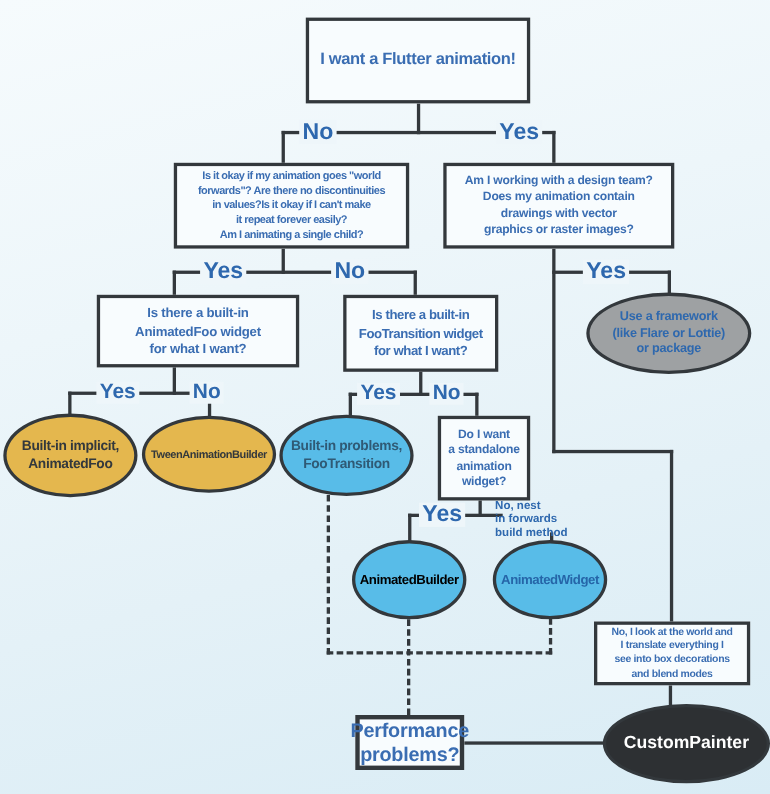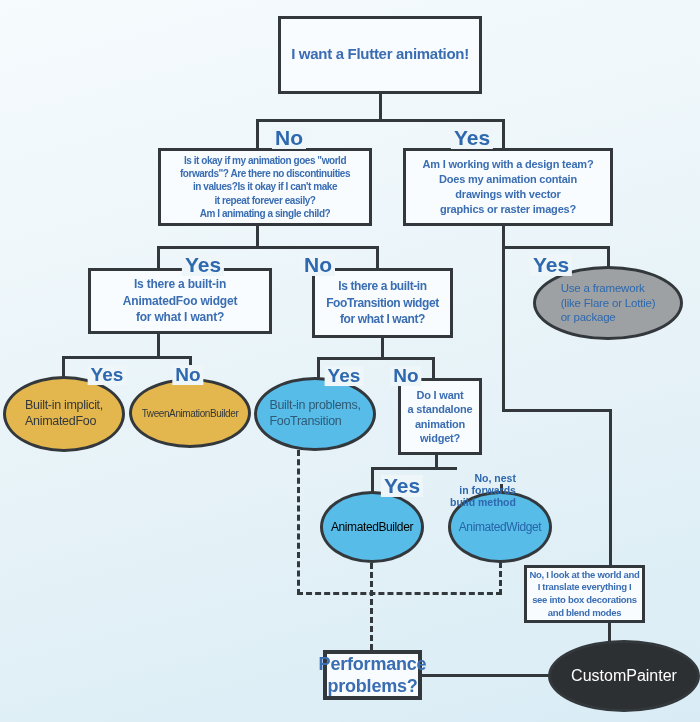--- a/index.html
+++ b/index.html
@@ -11,26 +11,26 @@
   .line{position:absolute;background:#33383c;}
   .dash-v{position:absolute;width:0;border-left:3px dashed #33383c;}
   .dash-h{position:absolute;height:0;border-top:3px dashed #33383c;}
   .qbox{
     position:absolute;box-sizing:border-box;background:#f8fcfe;border:3px solid #33383c;
     color:#3a6db2;font-weight:700;text-align:center;white-space:pre-line;
     display:flex;align-items:center;justify-content:center;padding:2px;
   }
   .ellipse{
     position:absolute;box-sizing:border-box;border:3px solid #33383c;border-radius:50%;
-    display:flex;align-items:center;justify-content:center;
-    white-space:pre-line;font-weight:400;padding:2px;
+    display:flex;align-items:center;justify-content:center;text-align:center;
+    white-space:pre-line;font-weight:700;padding:2px;
   }
   .blabel{
     position:absolute;transform:translate(-50%,-50%);color:#2e68ae;font-weight:700;
-    text-align:right;white-space:pre-line;background:#eef6fa;padding:0 3px;line-height:1.05;margin-top:18px;
+    text-align:left;white-space:pre-line;background:#eef6fa;padding:0 3px;line-height:1.05;
   }
   .qhead{font-size:15px;letter-spacing:-0.3px;margin-bottom:4px;}
   .qbody{font-size:10.5px;letter-spacing:-0.3px;line-height:1.35;}
 </style>
 </head>
 <body>
 
 <div class="stage">
 
   <div class="line" style="left:379px;top:94px;width:3px;height:28px"></div>
@@ -105,21 +105,21 @@
 for what I want?</div>
   </div>
 
   <div class="qbox" style="left:398px;top:378px;width:84px;height:77px;font-size:11px;letter-spacing:-0.2px;line-height:1.3">
     <div>Do I want
 a standalone
 animation
 widget?</div>
   </div>
 
-  <div class="qbox" style="left:524px;top:565px;width:121px;height:58px;font-size:9.5px;letter-spacing:-0.3px;line-height:1.32">
+  <div class="qbox" style="left:540px;top:565px;width:142px;height:58px;font-size:9.5px;letter-spacing:-0.3px;line-height:1.32">
     <div>No, I look at the world and
 I translate everything I
 see into box decorations
 and blend modes</div>
   </div>
 
   <div class="qbox" style="left:323px;top:650px;width:99px;height:50px;border-width:4px;font-size:18px;letter-spacing:-0.2px;line-height:1.25">
     <div>Performance
 problems?</div>
   </div>

